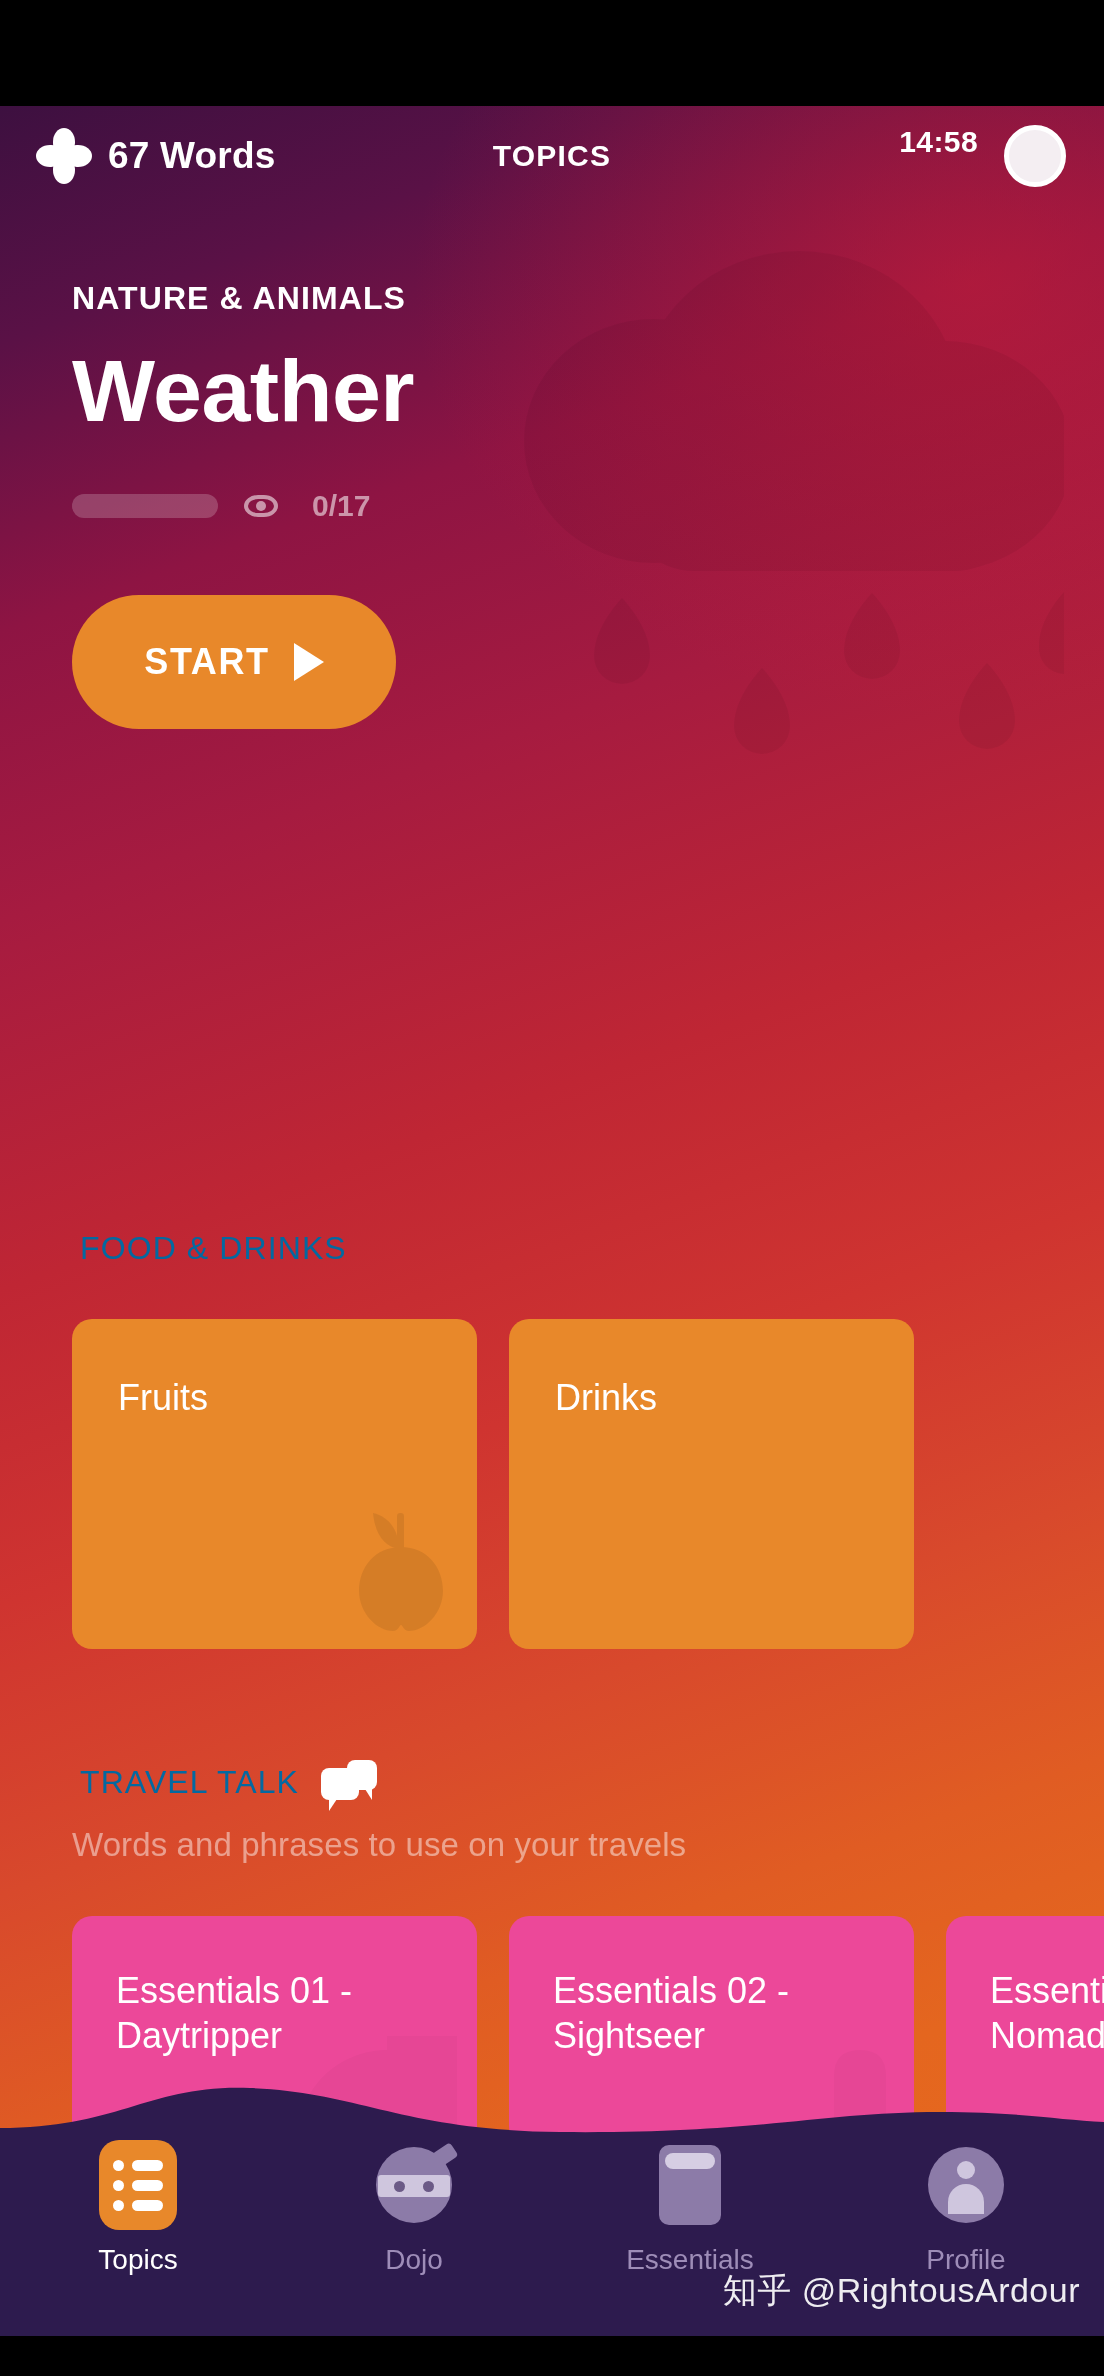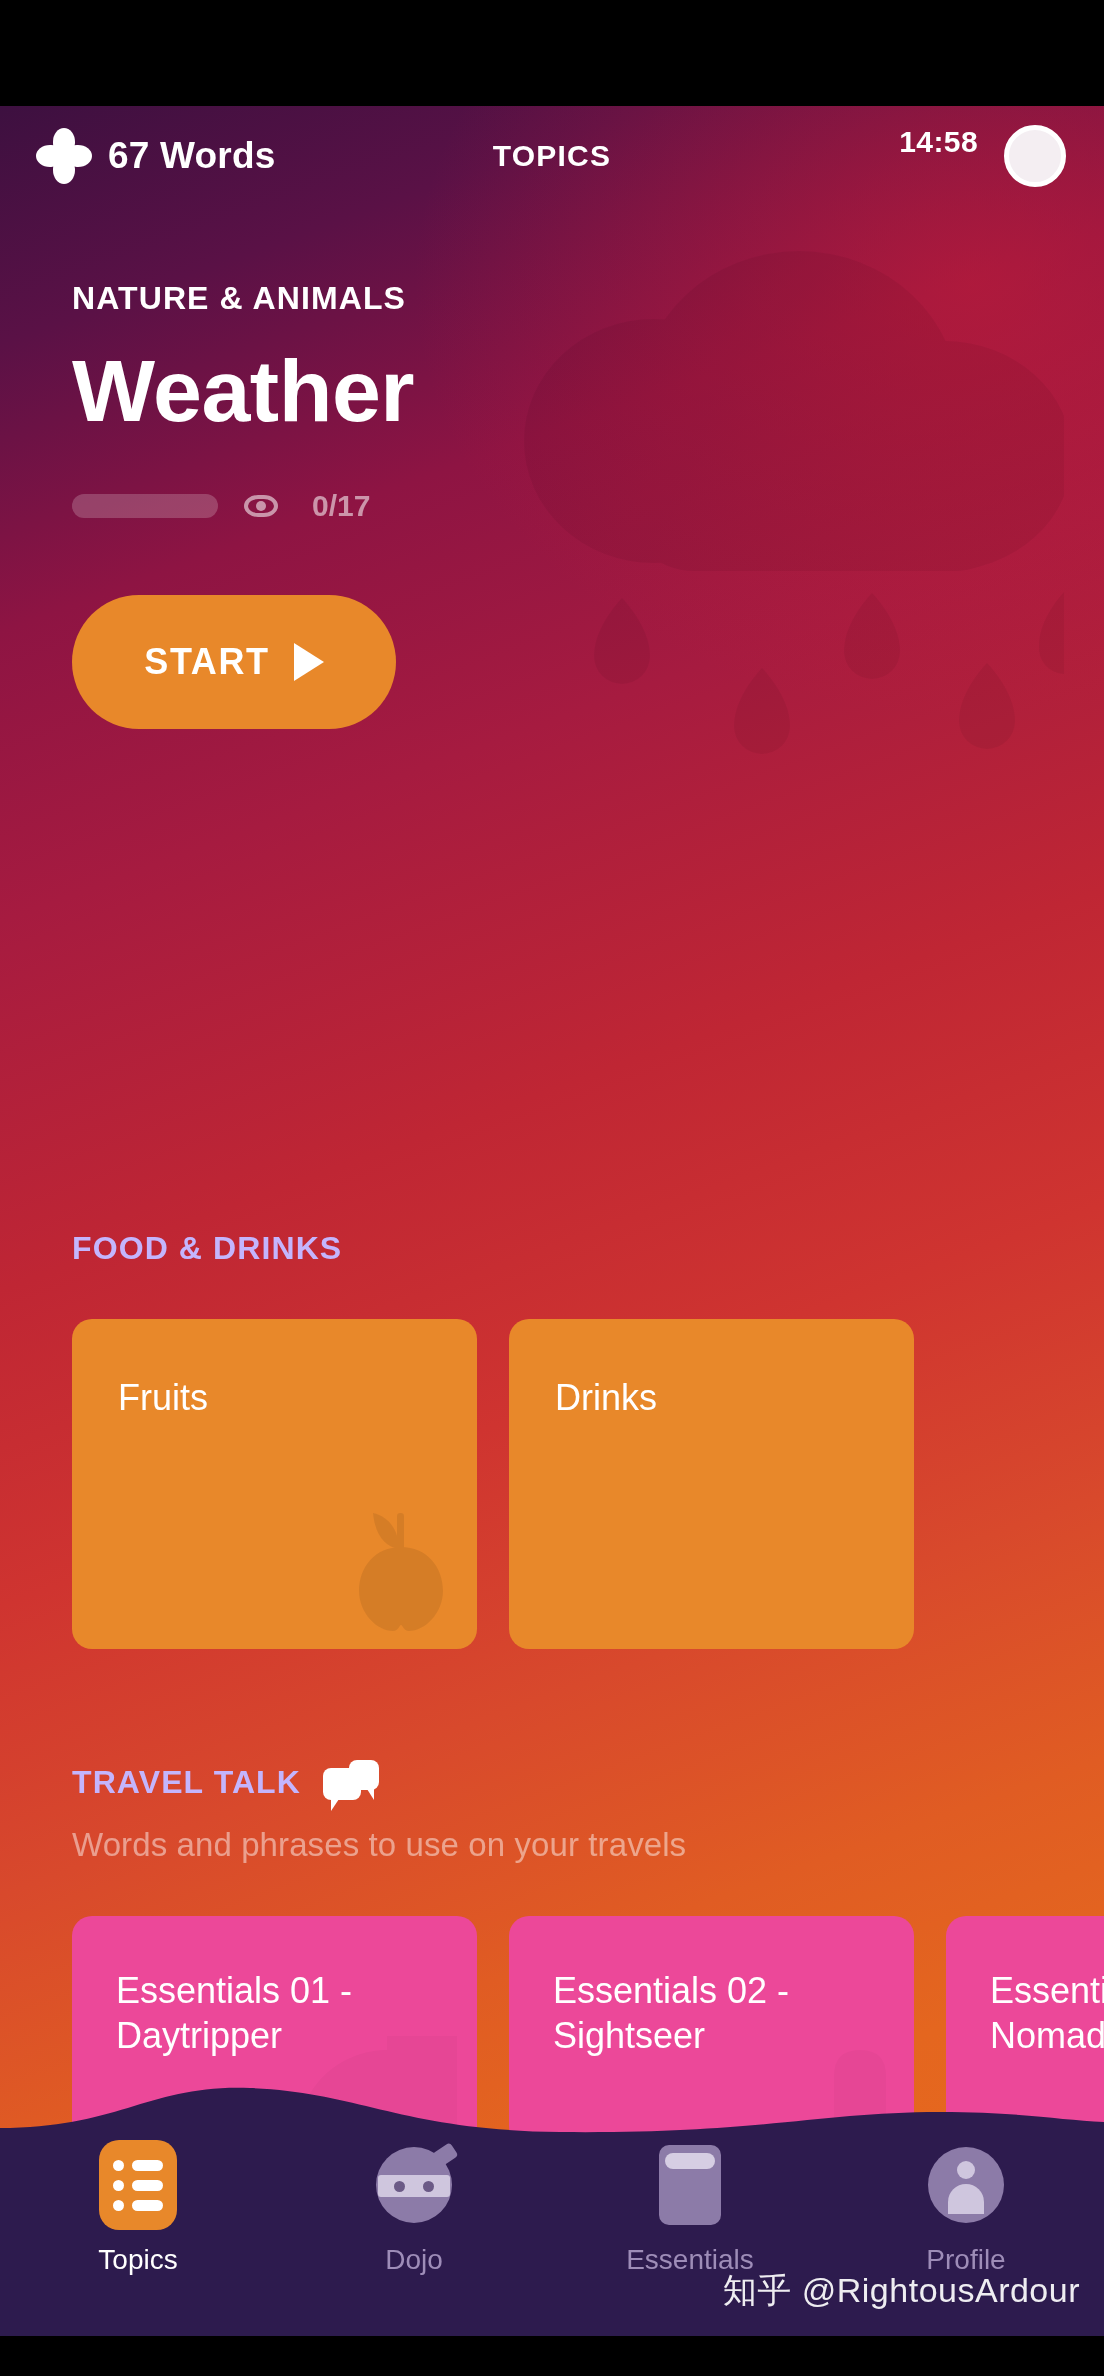--- a/index.html
+++ b/index.html
@@ -151,22 +151,22 @@
   }
   .tri {
     width:0;height:0;
     border-left:30px solid #fff;
     border-top:19px solid transparent;
     border-bottom:19px solid transparent;
   }
 
   
   .section-title {
-    color:#c4b5fd; font-size:32px; font-weight:bold; letter-spacing:1.1px;
-    display:flex; align-items:center; gap:22px;
+    color:#0369a1; font-size:32px; font-weight:normal; letter-spacing:1.1px;
+    display:flex; align-items:center; gap:22px;margin-left:8px;
   }
   .section-sub {
     color:rgba(255,255,255,.47); font-size:33px; margin-top:22px; letter-spacing:.1px;
   }
 
   
   .food { position:absolute; top:1230px; left:0; width:1104px; z-index:10; }
   .food .section-title { padding-left:72px; }
   .rail { display:flex; gap:32px; padding:52px 0 0 72px; }
   .card-food {

